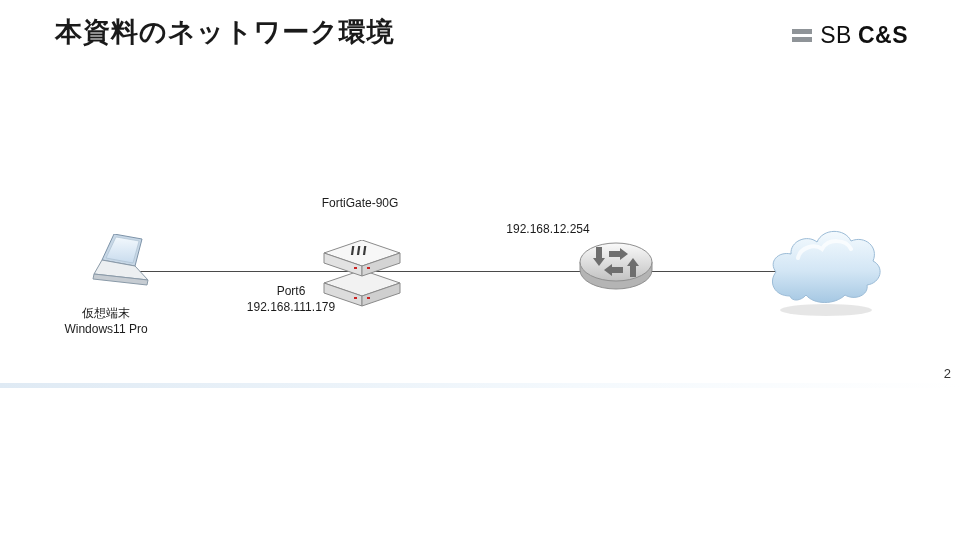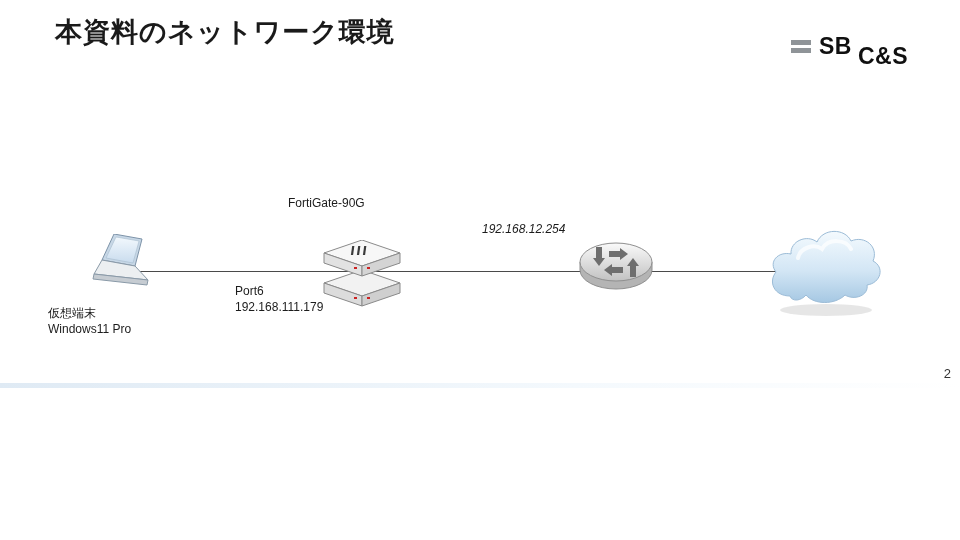--- a/index.html
+++ b/index.html
@@ -38,30 +38,29 @@
     gap: 3px;
     margin-right: 2px;
   }
   .logo-bars .bar {
     width: 20px;
     height: 5px;
     background: #8f9498;
   }
   .logo-sb {
     font-size: 23px;
-    font-weight: 700;
+    font-weight: 400;
     color: #101010;
     letter-spacing: 0.5px;
   }
   .logo-cs {
     font-size: 23px;
     font-weight: bold;
     color: #101010;
     letter-spacing: 0.5px;
-    margin-top: 21px;
   }
   .connection-line {
     position: absolute;
     left: 133px;
     top: 271px;
     width: 672px;
     height: 1px;
     background: #4a4a4a;
     z-index: 1;
   }
@@ -72,27 +71,28 @@
   .icon-laptop   { left: 92px;  top: 234px; }
   .icon-fortigate{ left: 320px; top: 240px; }
   .icon-router   { left: 579px; top: 238px; }
   .icon-cloud    { left: 766px; top: 220px; }
   .lbl {
     position: absolute;
     z-index: 3;
     font-size: 12px;
     line-height: 1.3;
     color: #1c1c1c;
+    text-align: center;
     white-space: nowrap;
   }
   .lbl-laptop    { left: 48px;  top: 306px; width: 116px; }
   .lbl-fortigate { left: 288px; top: 196px; width: 144px; }
   .lbl-port6     { left: 235px; top: 284px; width: 112px; }
   .lbl-wan1      { left: 376px; top: 286px; width: 112px; }
-  .lbl-routerip  { left: 482px; top: 222px; width: 132px; font-style: italic; }
+  .lbl-routerip  { left: 482px; top: 222px; width: 132px; }
   .page-number {
     position: absolute;
     right: 9px;
     bottom: 7px;
     font-size: 13px;
     color: #333;
   }
   .footer-strip {
     position: absolute;
     left: 0;

